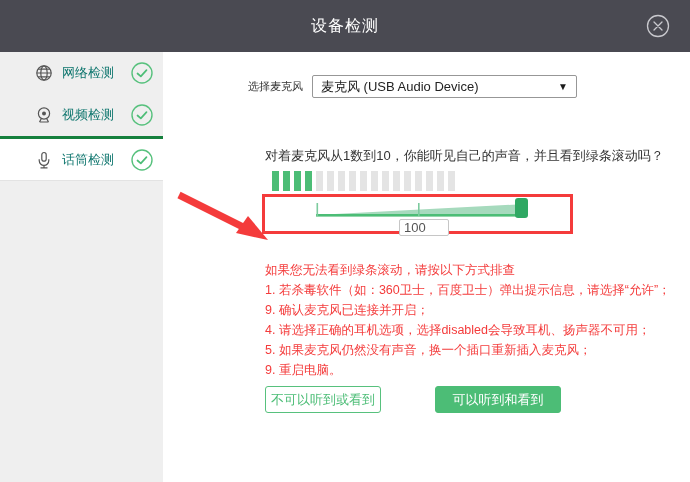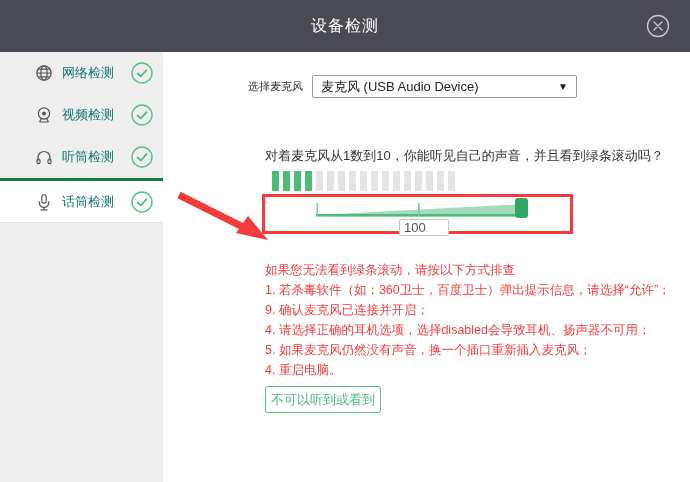--- a/index.html
+++ b/index.html
@@ -107,36 +107,20 @@
         </span>
         <span class="item-label">视频检测</span>
         <span class="item-check">
           <svg width="22" height="22" viewBox="0 0 22 22" fill="none">
             <circle cx="11" cy="11" r="10" stroke="#57c17d" stroke-width="1.4"></circle>
             <path d="M6.5 11.5 L9.8 14.4 L15.5 8.2" stroke="#4cbd76" stroke-width="1.7" stroke-linecap="round" stroke-linejoin="round"></path>
           </svg>
         </span>
       </div>
 
-      <div class="sidebar-item">
-        <span class="item-icon">
-          <svg width="18" height="18" viewBox="0 0 18 18" fill="none" stroke="#555" stroke-width="1.2">
-            <path d="M3 13 V9.5 a6 6 0 0 1 12 0 V13"></path>
-            <rect x="2" y="11" width="3" height="4.6" rx="1.4"></rect>
-            <rect x="13" y="11" width="3" height="4.6" rx="1.4"></rect>
-          </svg>
-        </span>
-        <span class="item-label">听筒检测</span>
-        <span class="item-check">
-          <svg width="22" height="22" viewBox="0 0 22 22" fill="none">
-            <circle cx="11" cy="11" r="10" stroke="#57c17d" stroke-width="1.4"></circle>
-            <path d="M6.5 11.5 L9.8 14.4 L15.5 8.2" stroke="#4cbd76" stroke-width="1.7" stroke-linecap="round" stroke-linejoin="round"></path>
-          </svg>
-        </span>
-      </div>
 
       <div class="sidebar-item active">
         <span class="item-icon">
           <svg width="18" height="18" viewBox="0 0 18 18" fill="none" stroke="#555" stroke-width="1.2">
             <rect x="6.8" y="1.5" width="4.4" height="8.6" rx="2.2"></rect>
             <path d="M4.2 8.2 v1.4 a4.8 4.8 0 0 0 9.6 0 V8.2"></path>
             <path d="M9 14.5 V16.5 M5.5 16.8 H12.5"></path>
           </svg>
         </span>
         <span class="item-label">话筒检测</span>
@@ -199,22 +183,23 @@
         <line x1="8" y1="5" x2="74" y2="38" stroke="#f43b3b" stroke-width="7"></line>
         <polygon points="97,50 65,43 77,26" fill="#f43b3b"></polygon>
       </svg>
 
       <div class="troubleshoot">
           <div class="red-line">如果您无法看到绿条滚动，请按以下方式排查</div>
           <div class="red-line">1. 若杀毒软件（如：360卫士，百度卫士）弹出提示信息，请选择“允许”；</div>
           <div class="red-line">9. 确认麦克风已连接并开启；</div>
           <div class="red-line">4. 请选择正确的耳机选项，选择disabled会导致耳机、扬声器不可用；</div>
           <div class="red-line">5. 如果麦克风仍然没有声音，换一个插口重新插入麦克风；</div>
-          <div class="red-line">4. 重启电脑。</div>
+          <div class="red-line">9. 重启电脑。</div>
         </div>
 
       <div class="actions">
         <div class="btn btn-negative">不可以听到或看到</div>
+        <div class="btn btn-positive">可以听到和看到</div>
       </div>
 
     </div>
   </div>
 </div>
 
 </body></html>

